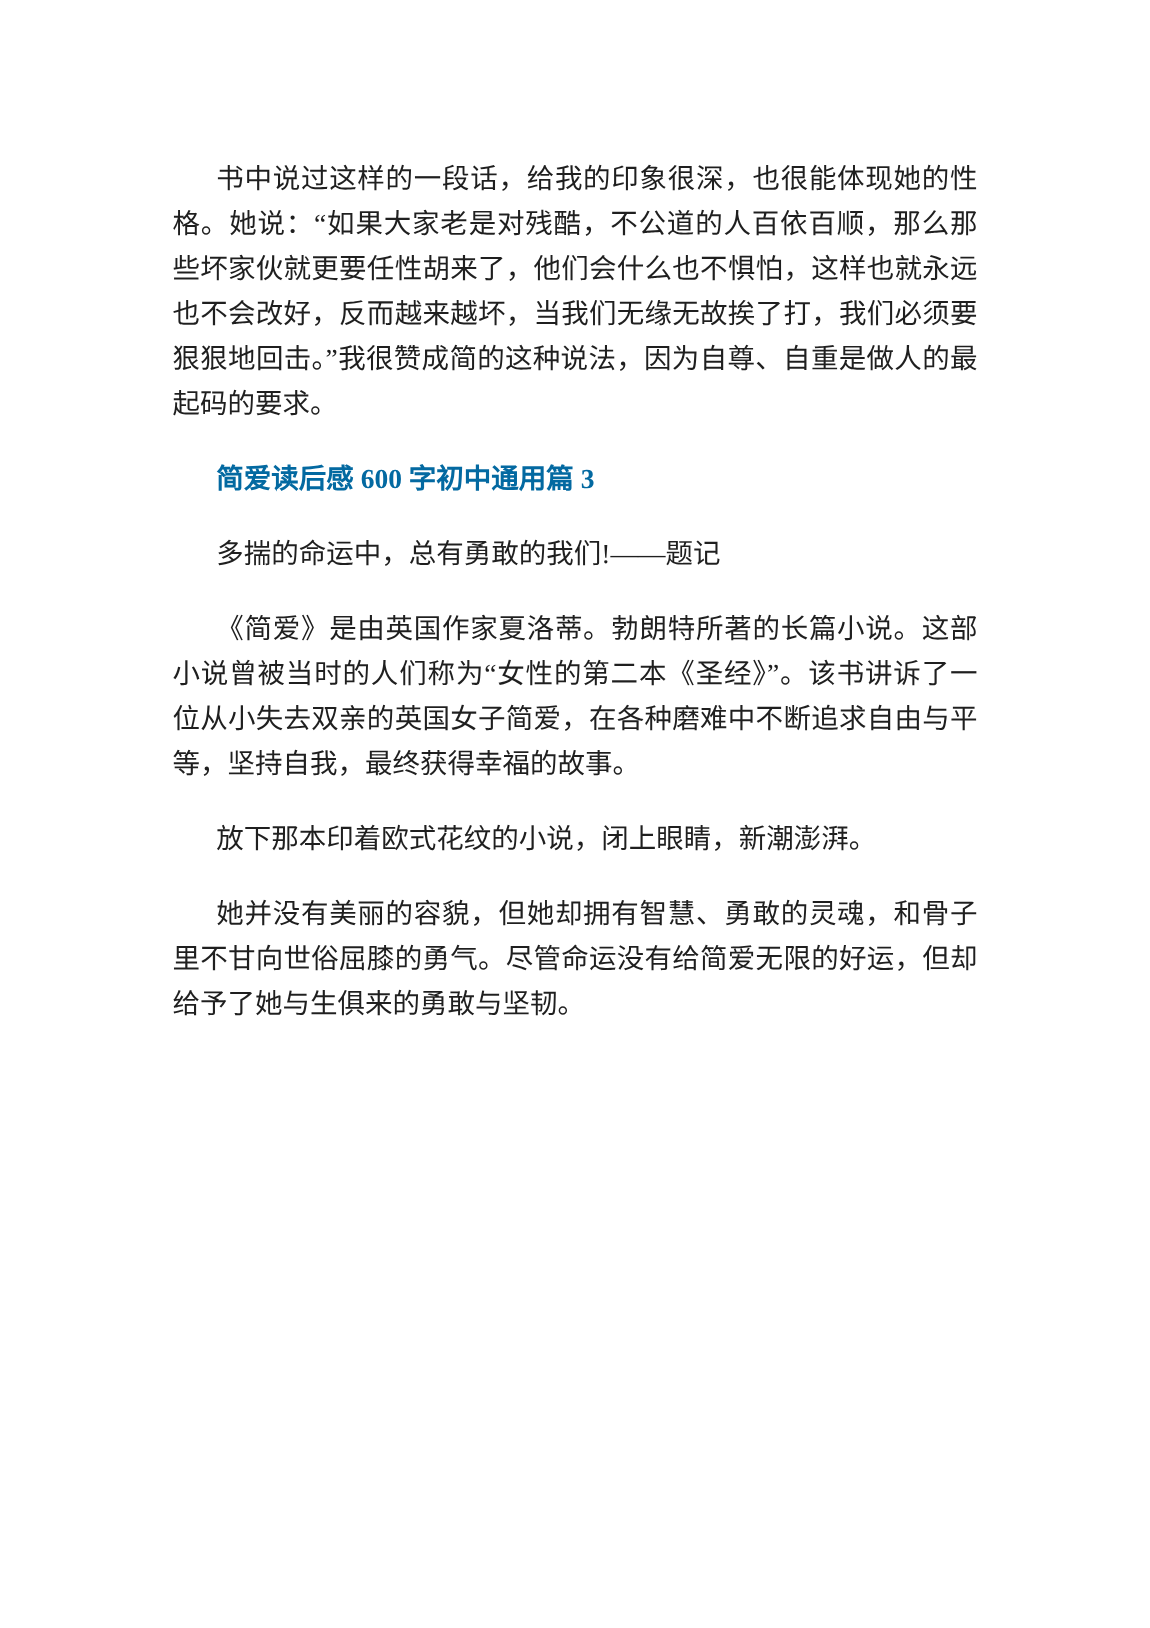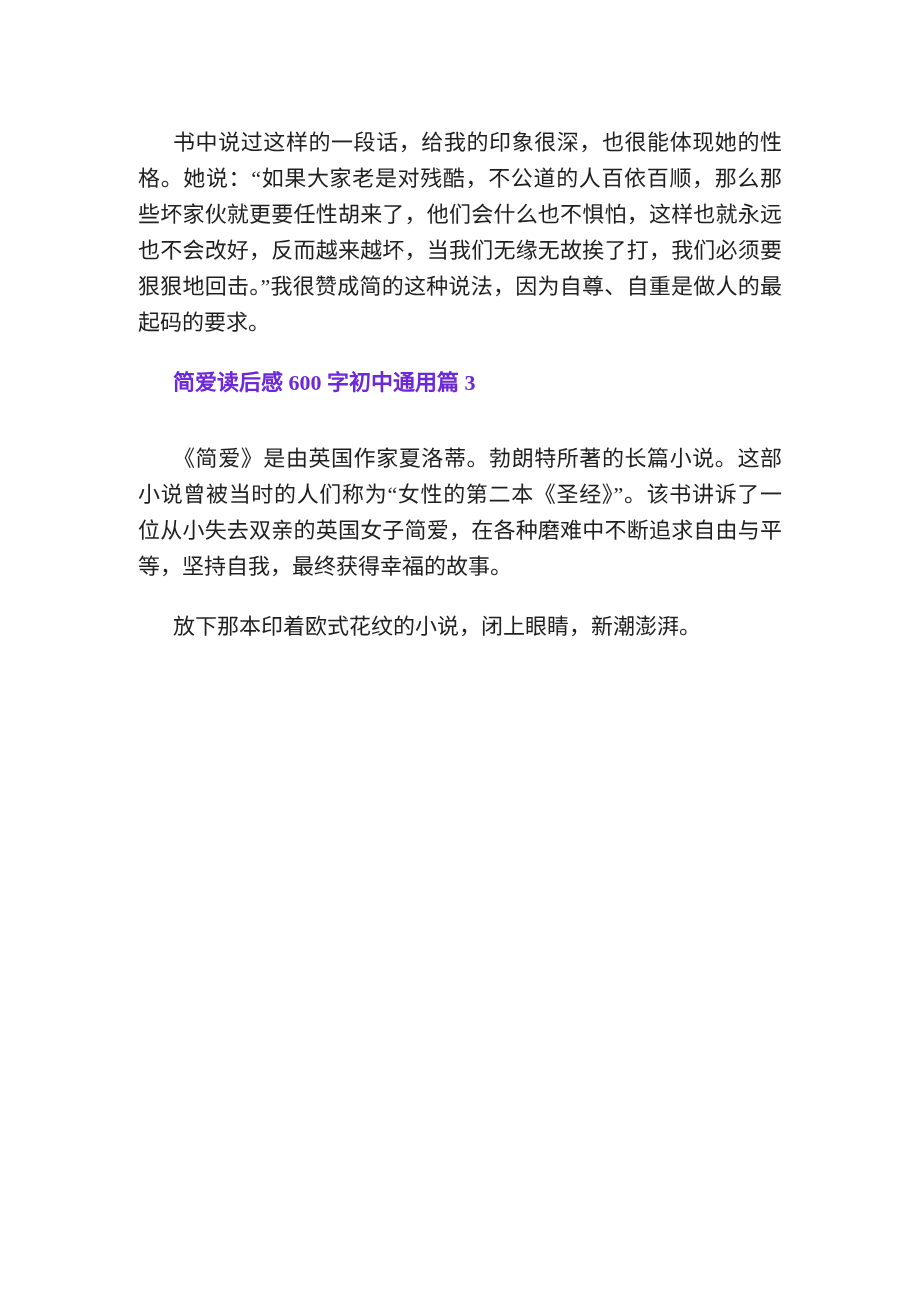--- a/index.html
+++ b/index.html
@@ -20,37 +20,39 @@
   .doc-par {
     margin: 0 0 24px 0;
     font-size: 22px;
     line-height: 36px;
     color: #1f1f1f;
     text-align: justify;
     text-justify: inter-ideograph;
     text-indent: 35px;
   }
   .doc-heading {
-    margin: 0 0 40px 0;
+    margin: 0 0 24px 0;
     font-size: 22px;
     line-height: 36px;
     font-weight: 700;
-    color: #6d28d9;
+    color: #0369a1;
     text-indent: 35px;
     text-align: left;
   }
 </style>
 </head>
 <body>
 
 <div class="doc-page">
   <p class="doc-par">书中说过这样的一段话，给我的印象很深，也很能体现她的性格。她说：“如果大家老是对残酷，不公道的人百依百顺，那么那些坏家伙就更要任性胡来了，他们会什么也不惧怕，这样也就永远也不会改好，反而越来越坏，当我们无缘无故挨了打，我们必须要狠狠地回击。”我很赞成简的这种说法，因为自尊、自重是做人的最起码的要求。</p>
 
 
   <h2 class="doc-heading">简爱读后感 600 字初中通用篇 3</h2>
 
+  <p class="doc-par">多揣的命运中，总有勇敢的我们!——题记</p>
 
   <p class="doc-par">《简爱》是由英国作家夏洛蒂。勃朗特所著的长篇小说。这部小说曾被当时的人们称为“女性的第二本《圣经》”。该书讲诉了一位从小失去双亲的英国女子简爱，在各种磨难中不断追求自由与平等，坚持自我，最终获得幸福的故事。</p>
 
   <p class="doc-par">放下那本印着欧式花纹的小说，闭上眼睛，新潮澎湃。</p>
 
 
+  <p class="doc-par">她并没有美丽的容貌，但她却拥有智慧、勇敢的灵魂，和骨子里不甘向世俗屈膝的勇气。尽管命运没有给简爱无限的好运，但却给予了她与生俱来的勇敢与坚韧。</p>
 </div>
 
 </body></html>

